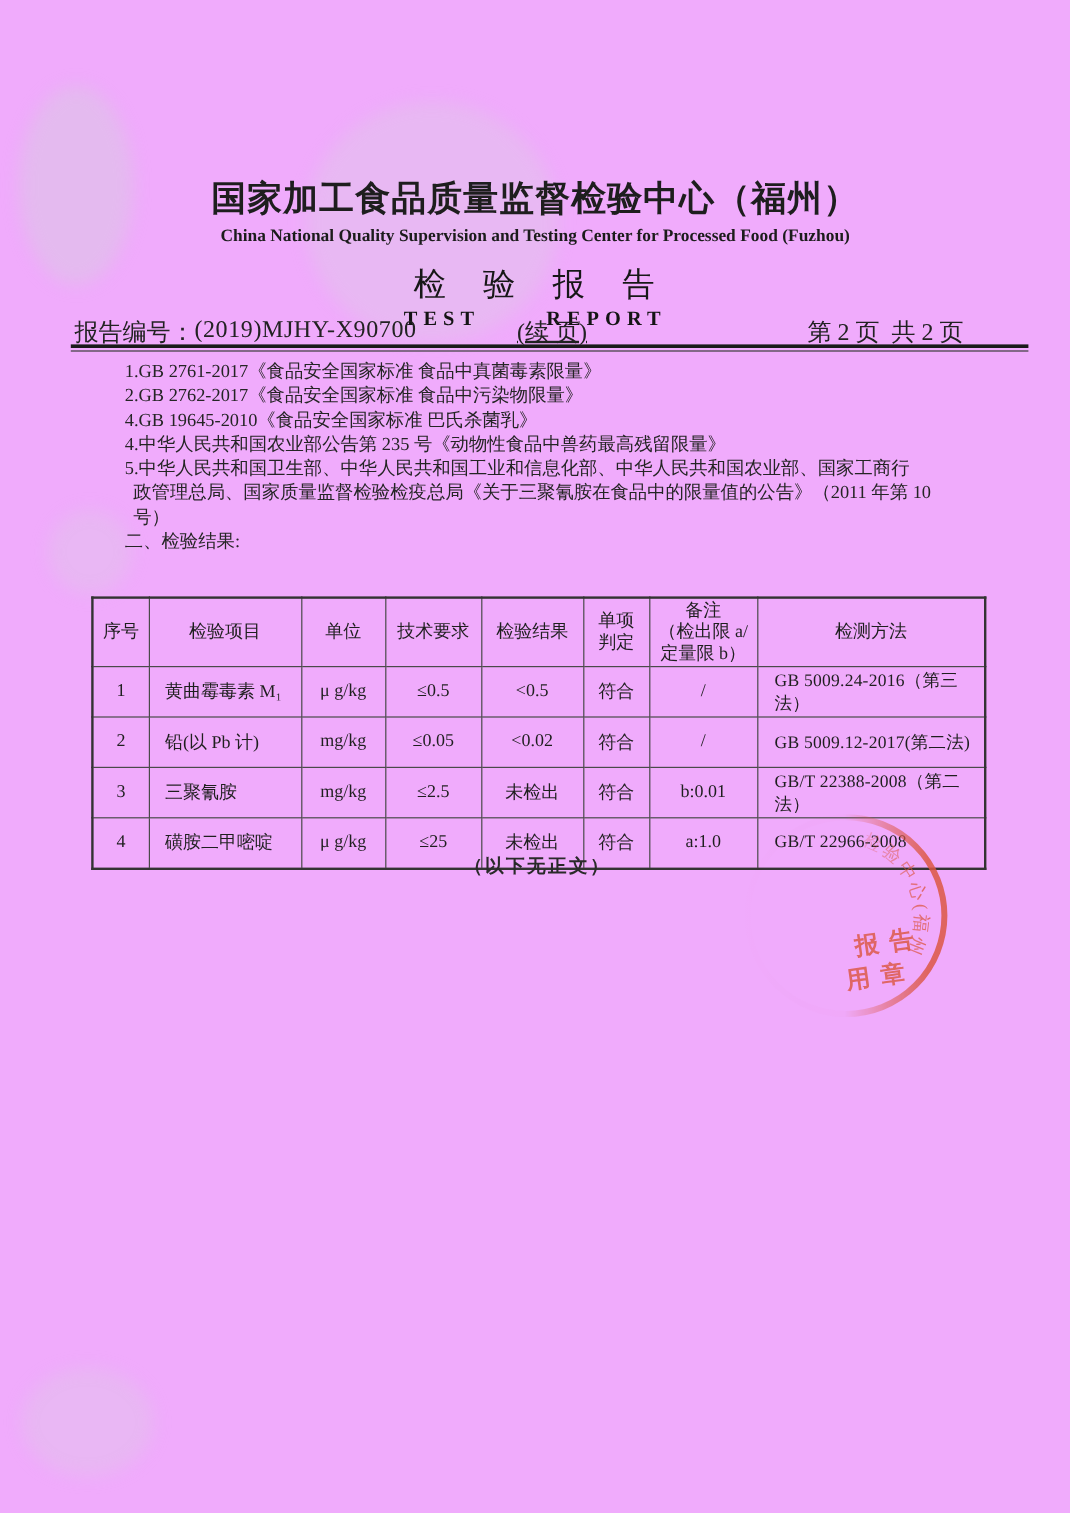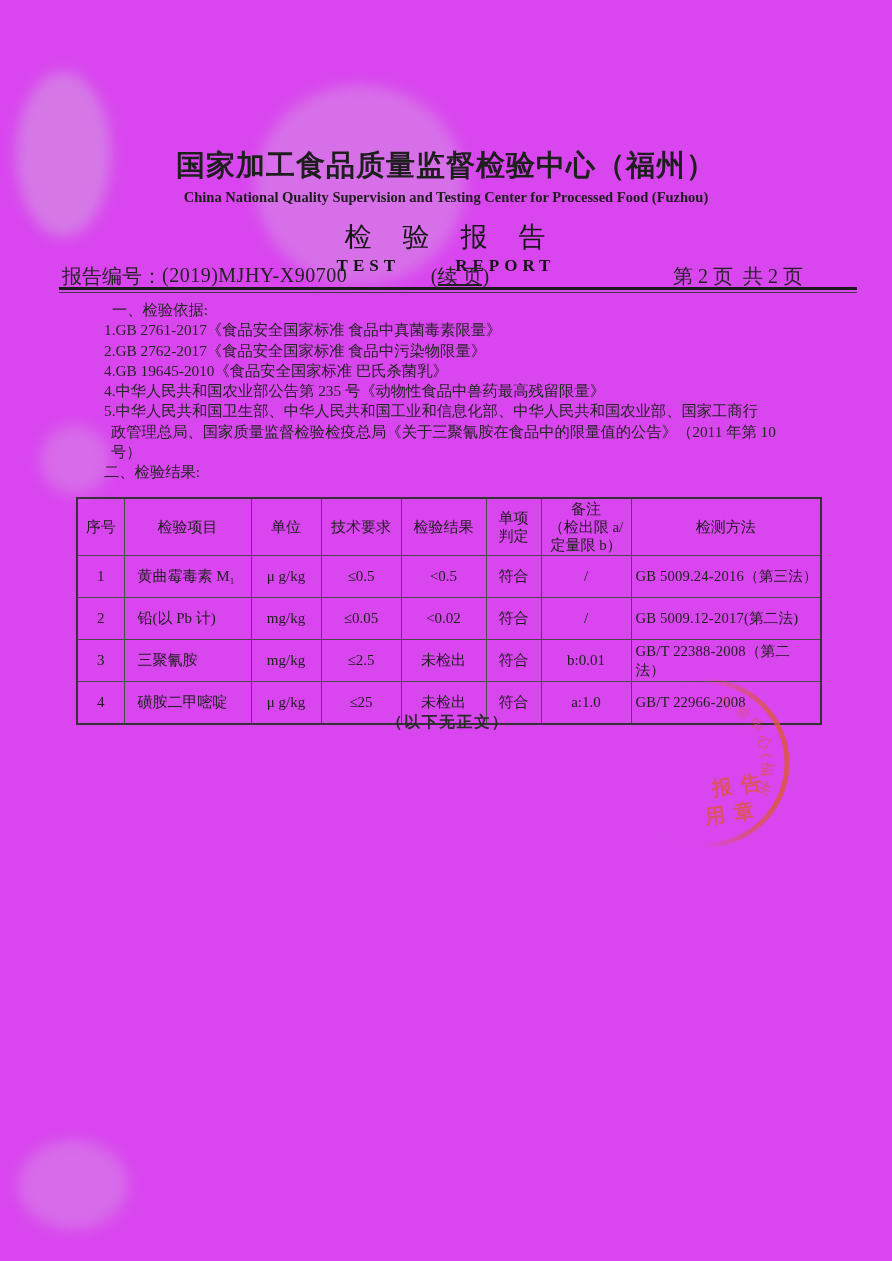--- a/index.html
+++ b/index.html
@@ -1,19 +1,19 @@
 <!DOCTYPE html>
 <html><head>
 <meta charset="utf-8">
 <style>
   html,body{margin:0;padding:0;background:#ffffff;}
   .page{
     position:relative;
     width:892px;height:1261px;
-    background:#d946ef;
+    background:#f0abfc;
     overflow:hidden;
     font-family:"Liberation Serif","DejaVu Serif",serif;
     color:#222;
   }
   
   .smudge{position:absolute;border-radius:50%;filter:blur(7px);pointer-events:none;}
   .sm1{left:16px;top:72px;width:95px;height:165px;background:rgba(206,215,215,.35);}
   .sm2{left:255px;top:85px;width:210px;height:200px;background:rgba(211,219,219,.28);}
   .sm3{left:40px;top:425px;width:70px;height:70px;background:rgba(210,218,218,.25);}
   .sm4{left:18px;top:1140px;width:110px;height:90px;background:rgba(213,220,220,.25);}
@@ -43,21 +43,21 @@
     position:absolute;left:76px;top:497px;width:744px;
     border-collapse:collapse;table-layout:fixed;
     font-size:15px;color:#1f1f1f;
   }
   table.results,.results td,.results th{border:1.5px solid #4a4a4a;}
   table.results{border:2px solid #333;}
   .results th{height:56px;font-weight:400;text-align:center;vertical-align:middle;
               white-space:pre-line;line-height:18px;padding:0 2px;}
   .results td{height:41px;text-align:center;vertical-align:middle;padding:0 2px;}
   .results td.item{text-align:left;padding-left:13px;}
-  .results td.method{text-align:left;padding-left:4px;font-size:14.6px;letter-spacing:.2px;}
+  .results td.method{text-align:left;padding-left:14px;font-size:14.6px;letter-spacing:.2px;}
 
   .endnote{position:absolute;left:76px;top:712px;width:744px;text-align:center;
            font-size:15.5px;letter-spacing:2px;color:#2a2a2a;font-weight:bold;}
 
   .stamp{position:absolute;left:612px;top:668px;width:230px;height:200px;pointer-events:none;}
 </style>
 </head>
 <body>
 
 <div class="page">
@@ -77,21 +77,20 @@
   <div class="meta">
     <span class="no-label">报告编号：</span>
     <span class="no-value">(2019)MJHY-X90700</span>
     <span class="cont">(续 页)</span>
     <span class="pg">第 2 页  共 2 页</span>
   </div>
 
   <div class="rule"></div>
 
   <div class="body-text">
-    <div class="ln sec">一、检验依据:</div>
     <div class="ln">1.GB 2761-2017《食品安全国家标准 食品中真菌毒素限量》</div>
     <div class="ln">2.GB 2762-2017《食品安全国家标准 食品中污染物限量》</div>
     <div class="ln">4.GB 19645-2010《食品安全国家标准 巴氏杀菌乳》</div>
     <div class="ln">4.中华人民共和国农业部公告第 235 号《动物性食品中兽药最高残留限量》</div>
     <div class="ln">5.中华人民共和国卫生部、中华人民共和国工业和信息化部、中华人民共和国农业部、国家工商行</div>
     <div class="ln cont2">政管理总局、国家质量监督检验检疫总局《关于三聚氰胺在食品中的限量值的公告》（2011 年第 10</div>
     <div class="ln cont2">号）</div>
     <div class="ln">二、检验结果:</div>
   </div>
 

